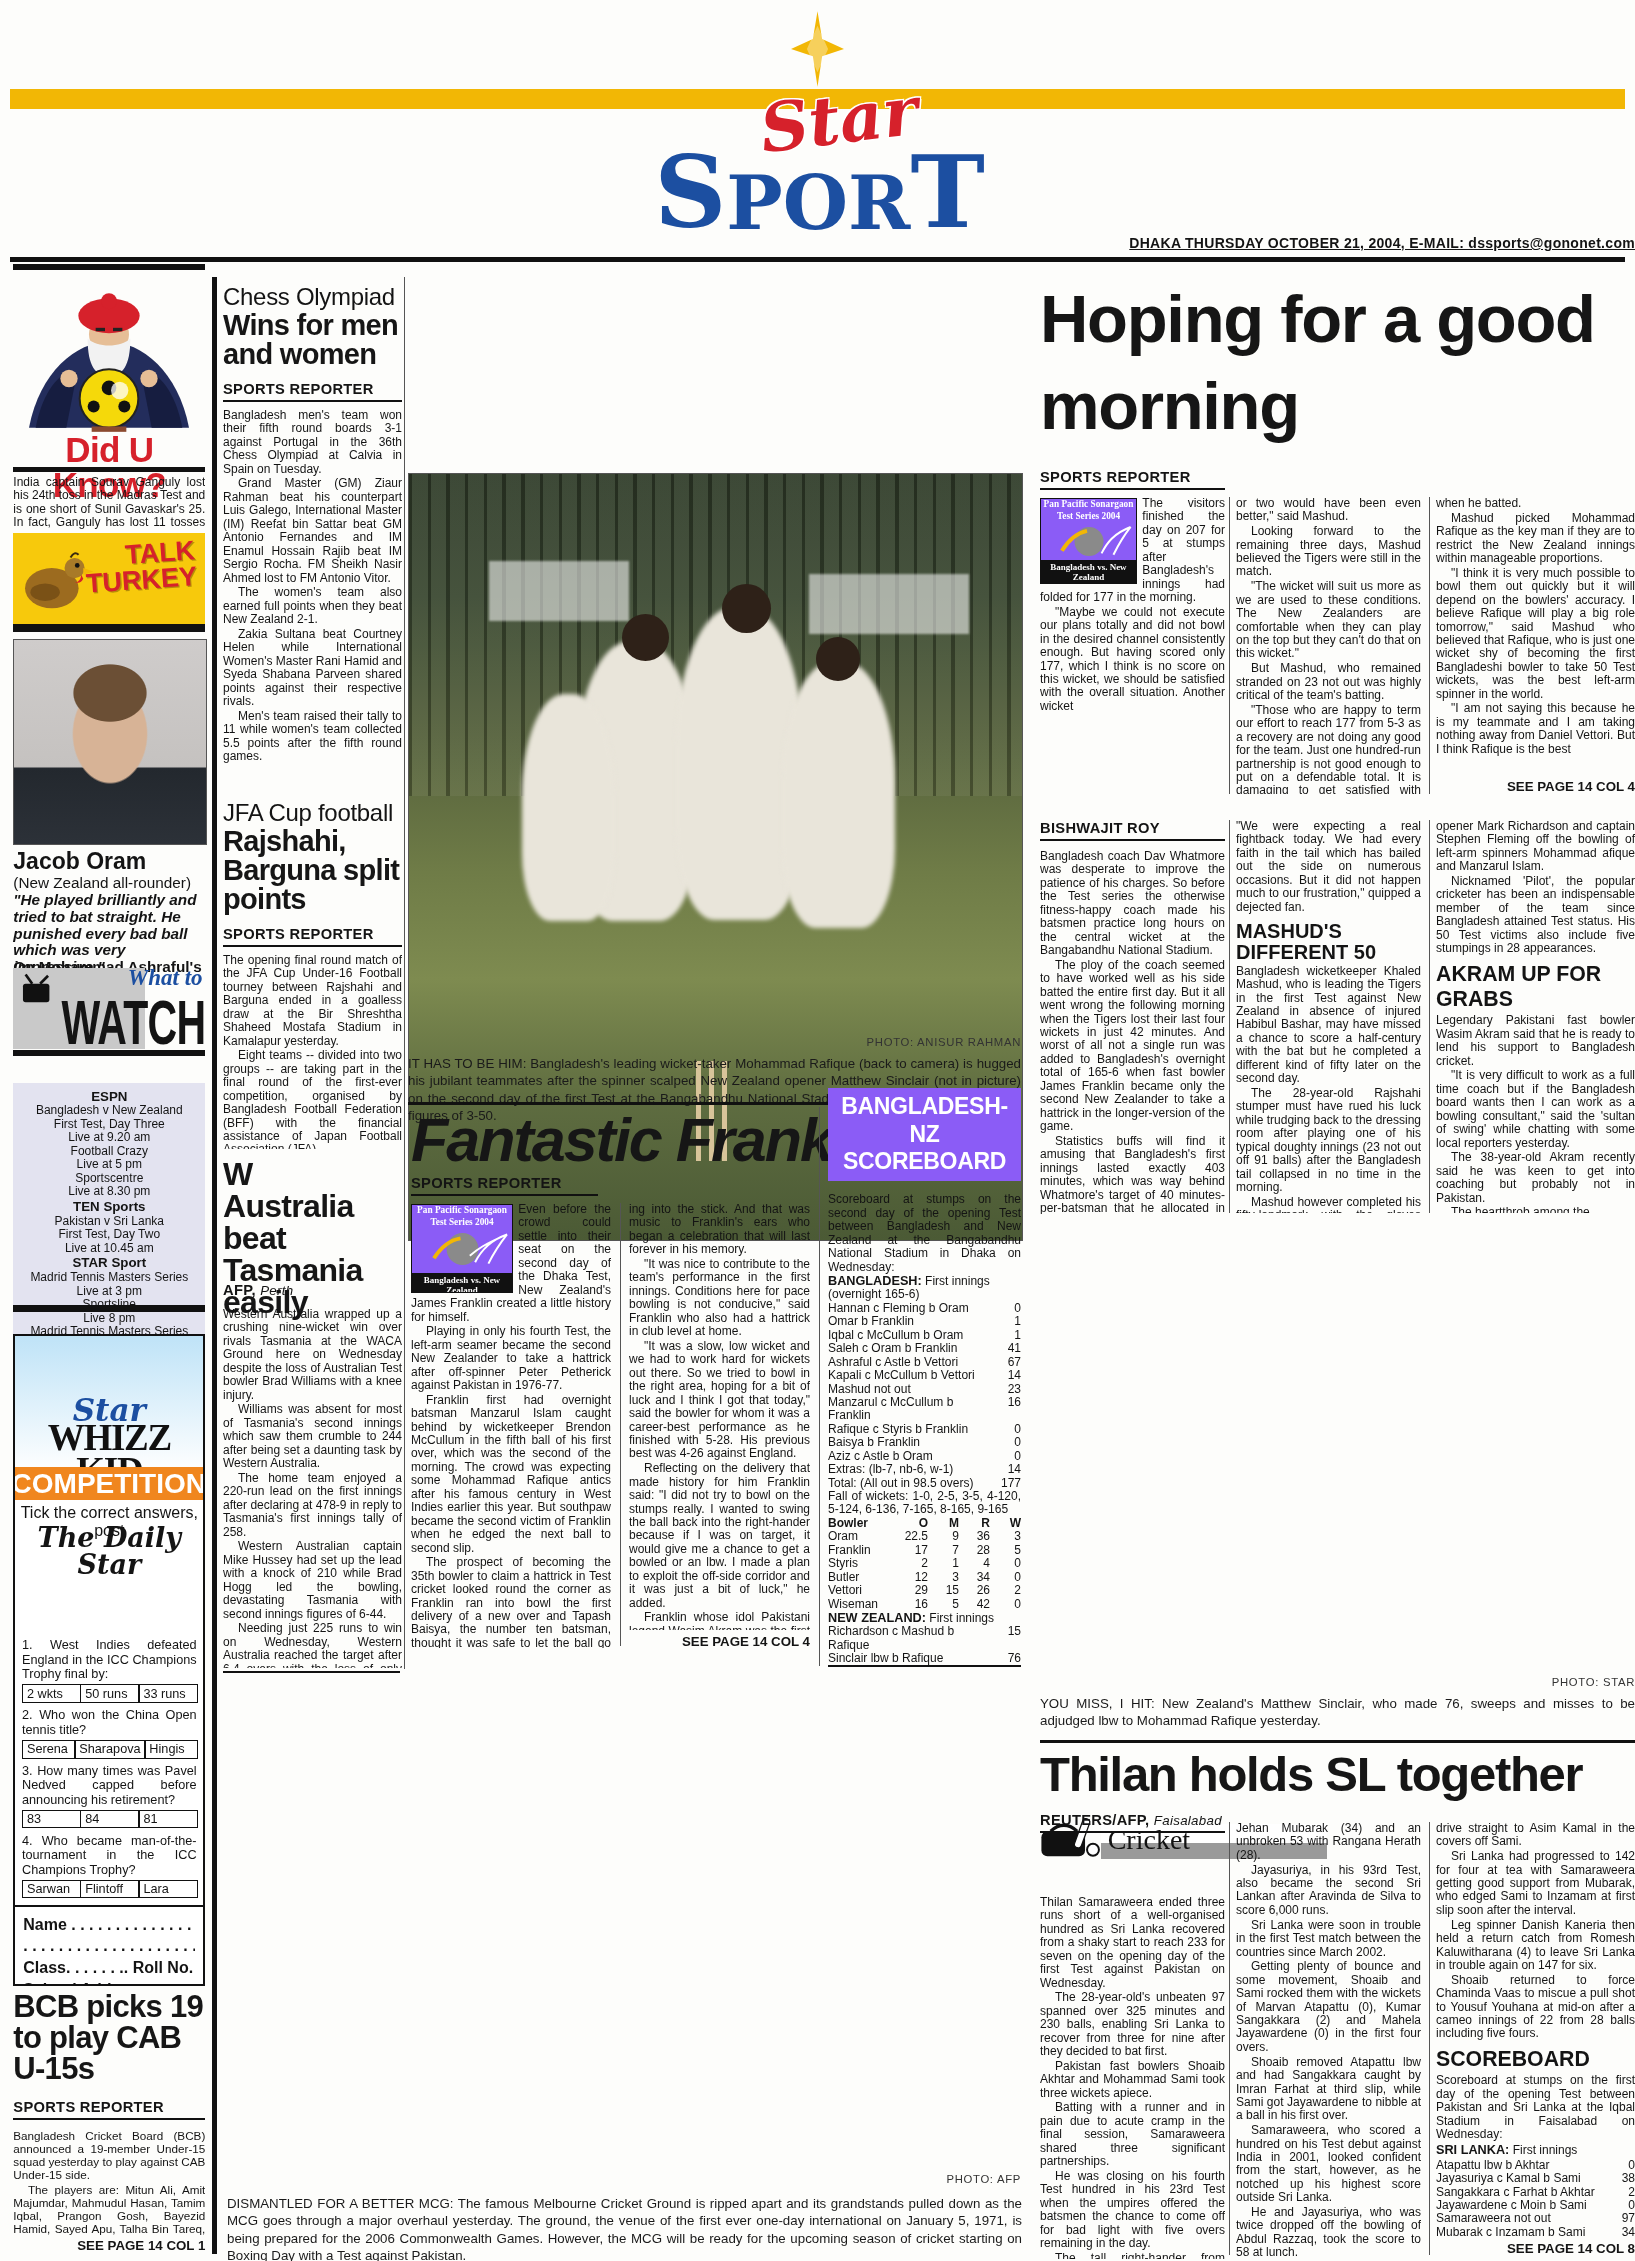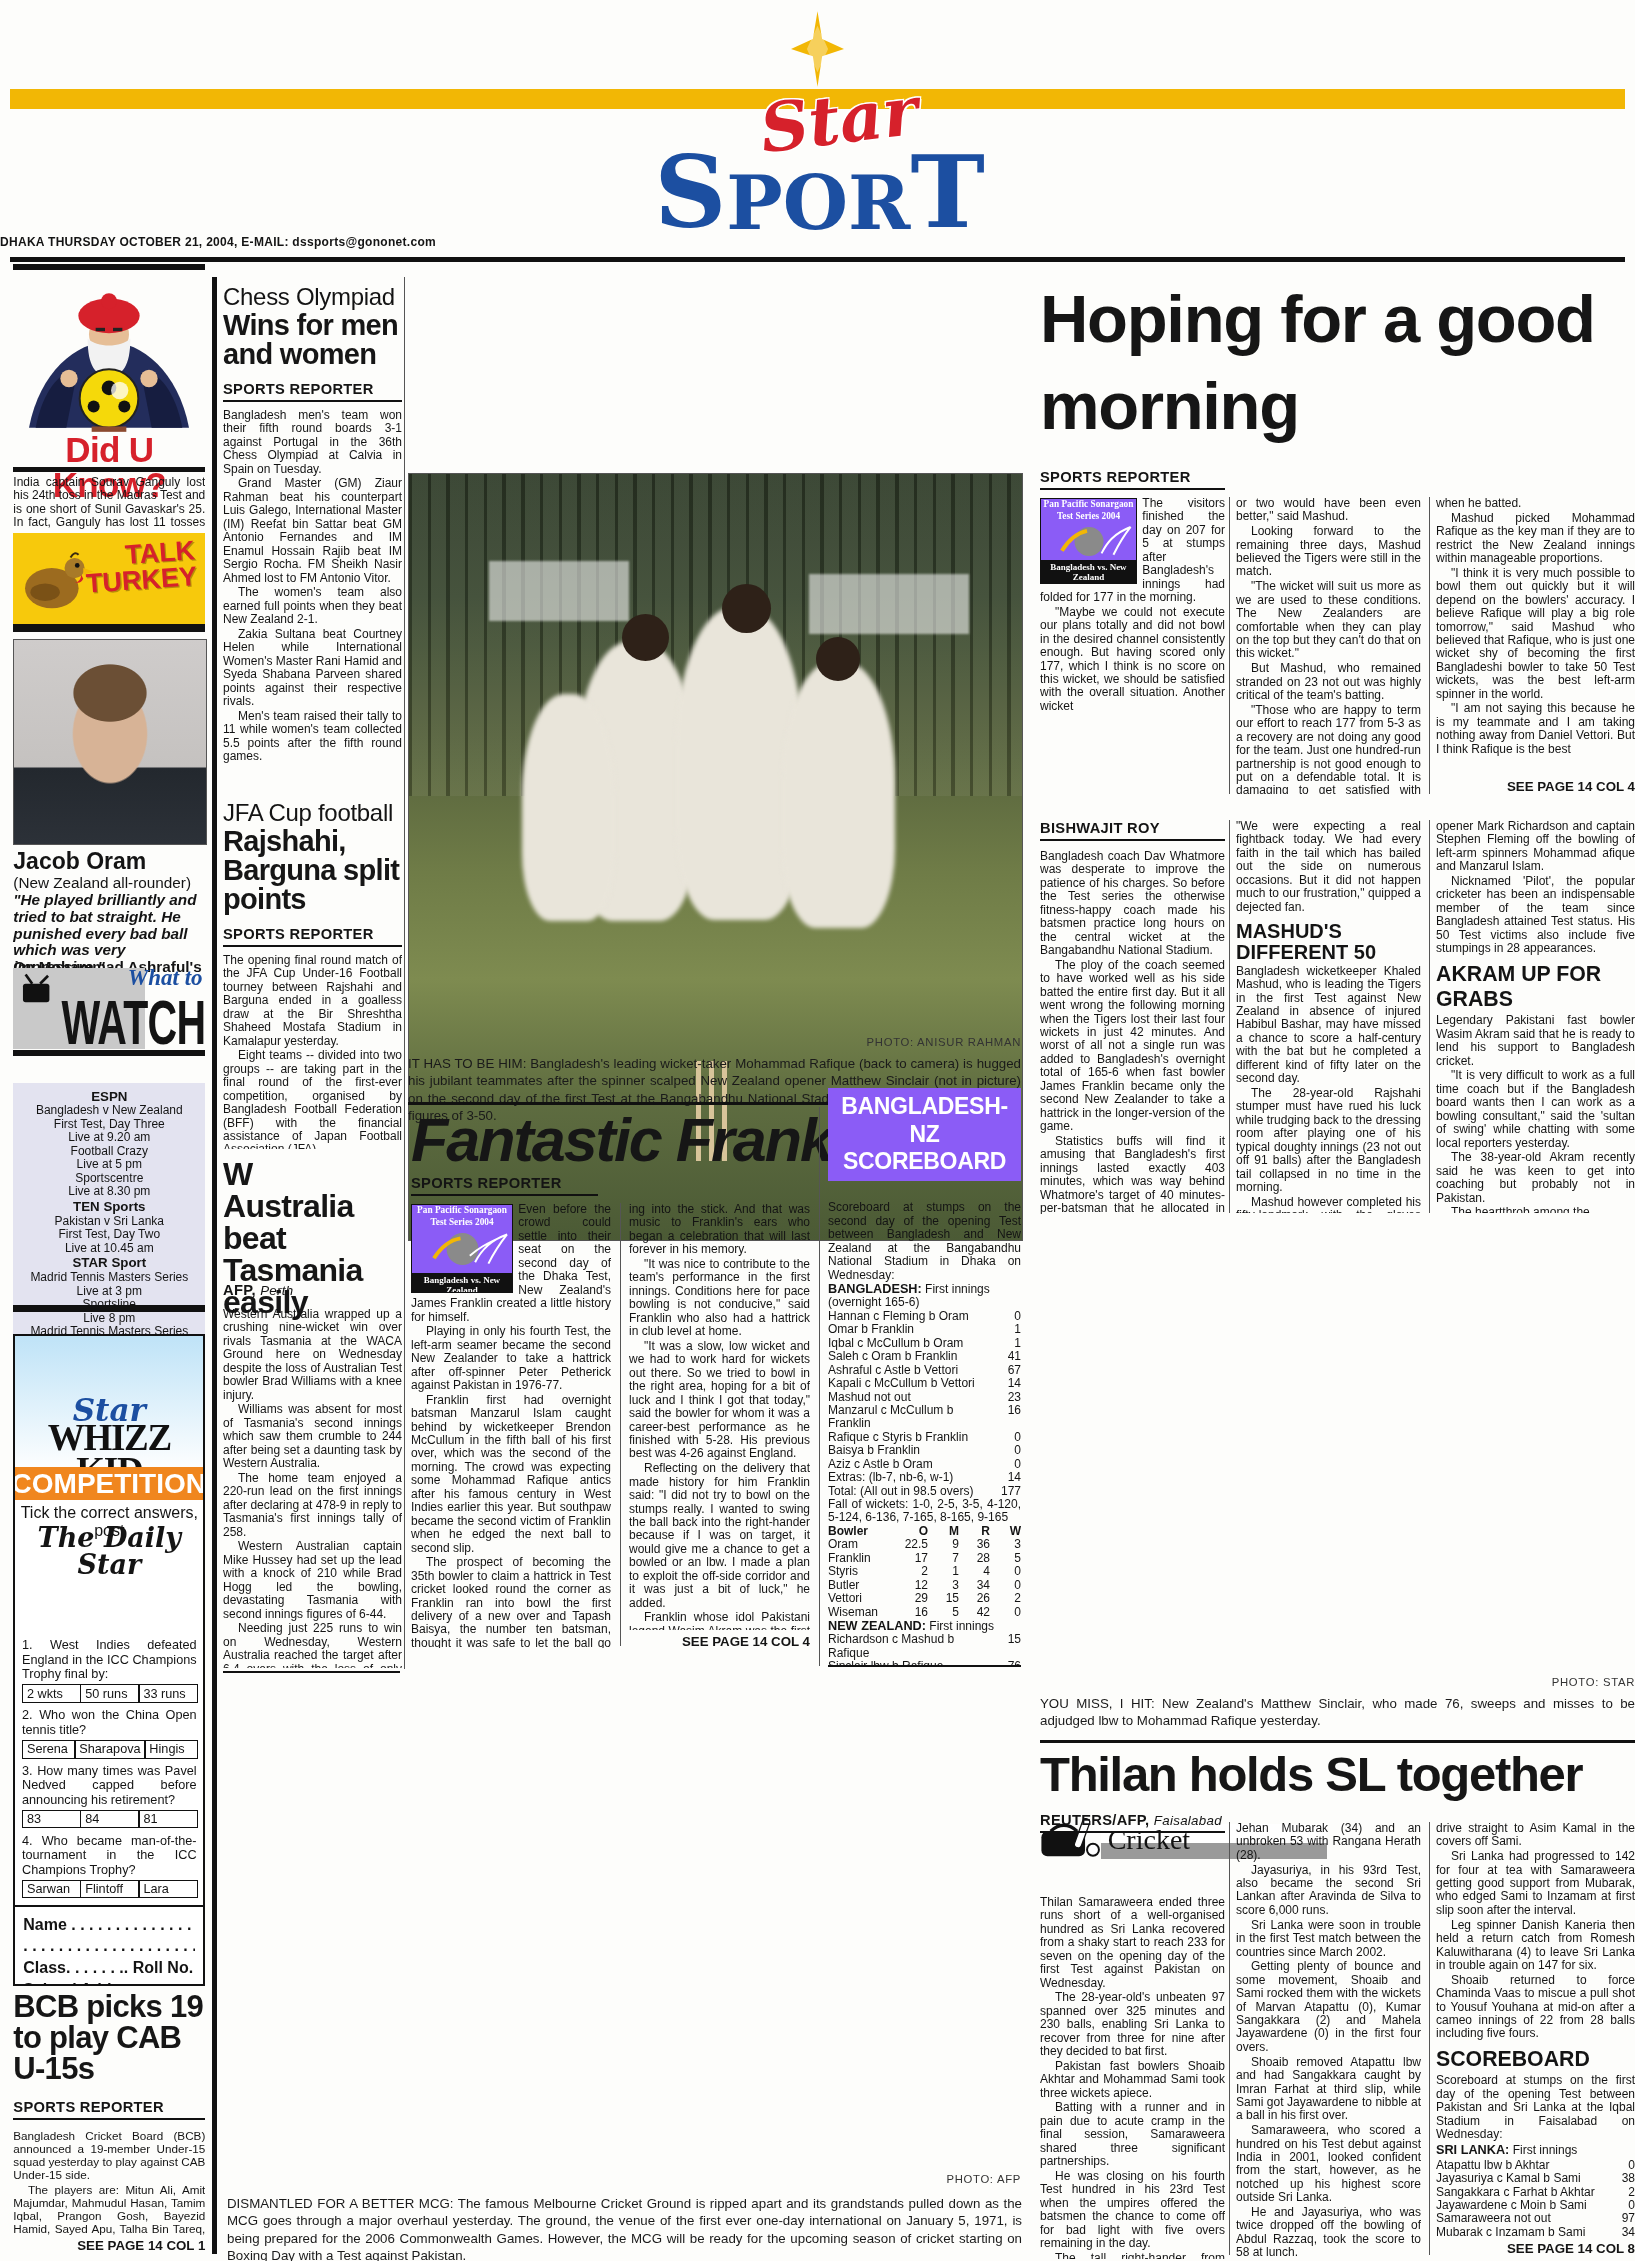--- a/index.html
+++ b/index.html
@@ -18,21 +18,21 @@
   .credit{font-size:11.3px;letter-spacing:0.7px;color:#333;text-align:right;}
   .caption{font-size:13.3px;line-height:1.3;color:#1a1a1a;text-align:justify;}
   .vrule{background:#555;width:1.3px;}
   
   .mast{display:flex;align-items:flex-end;justify-content:center;}
   .mast span{font-family:"DejaVu Serif",serif;font-weight:700;color:#1C4FA1;line-height:.9;}
   .mast .big{font-size:100px;}
   .mast .small{font-size:75px;}
   .star-script{font-family:"DejaVu Serif",serif;font-style:italic;font-weight:700;color:#D6212B;
     text-shadow:-1.3px -1.3px 0 #fff,1.3px -1.3px 0 #fff,-1.3px 1.3px 0 #fff,1.3px 1.3px 0 #fff;}
-  .dateline{font-weight:700;font-size:12px;text-align:left;letter-spacing:0.3px;}
+  .dateline{font-weight:700;font-size:14px;text-align:right;letter-spacing:0.3px;text-decoration:underline;}
   
   .duk-title{font-weight:800;font-size:35px;letter-spacing:-0.7px;color:#D6212B;text-align:center;line-height:1;}
   .talk-word{font-weight:800;color:#D6212B;font-size:27px;line-height:.95;text-shadow:1.3px 1.3px 0 rgba(60,30,0,.35);}
   .watch-small{font-family:"Liberation Serif",serif;font-style:italic;font-weight:700;color:#1C4FA1;font-size:23px;}
   .watch-big{font-weight:700;font-size:41px;letter-spacing:-0.7px;transform:scaleY(1.55);transform-origin:top;}
   .tvbox{background:#E3E3F0;text-align:center;font-size:12px;line-height:1.12;padding-top:5.3px;}
   .tvbox .ch{font-weight:700;font-size:13.3px;margin-top:1.3px;}
   .tvbox div{margin:0;}
   
   .wk{border:2px solid #111;background:#fff;overflow:hidden;}
@@ -324,21 +324,21 @@
       <p>Franklin whose idol Pakistani legend Wasim Akram was the first bowler to get a hattrick here against Sri Lanka in the Asian Test</p>
     </div>
   <div class="abs see" style="left:629px;top:1631px;width:181px;">SEE PAGE 14 COL 4</div>
 
   <div class="abs vrule" style="left:819px;top:1107px;height:559px;"></div>
   <div class="abs" style="left:828px;top:1088px;width:193px;height:577px;border-bottom:2px solid #111;overflow:hidden;">
     <div class="sb-head">
       <div>BANGLADESH-NZ</div>
       <div>SCOREBOARD</div>
     </div>
-    <div class="sb" style="padding-top:20px;">
+    <div class="sb" style="padding-top:12px;">
       <p class="intro" style="margin:0;">Scoreboard at stumps on the second day of the opening Test between Bangladesh and New Zealand at the Bangabandhu National Stadium in Dhaka on Wednesday:</p>
       <p class="slabel" style="margin:0;"><b>BANGLADESH:</b> <span>First innings (overnight 165-6)</span></p>
       <div class="srow">
           <span class="n">Hannan c Fleming b Oram</span>
           <span class="rv">0</span>
         </div>
       <div class="srow">
           <span class="n">Omar b Franklin</span>
           <span class="rv">1</span>
         </div>

